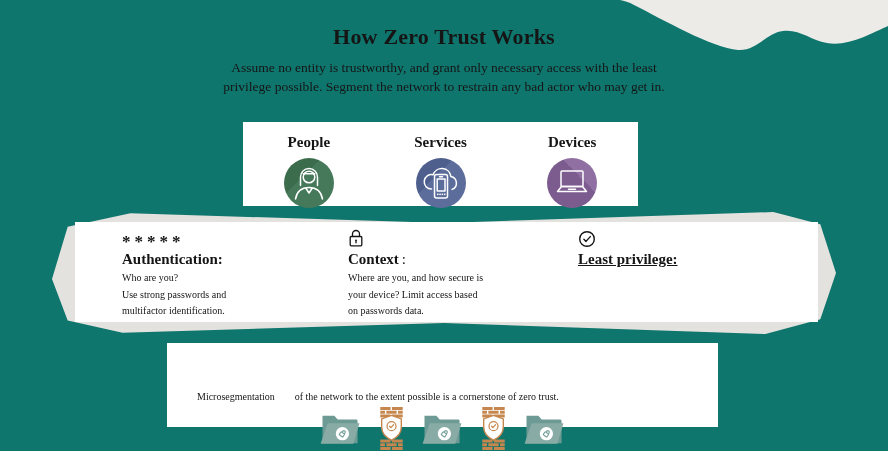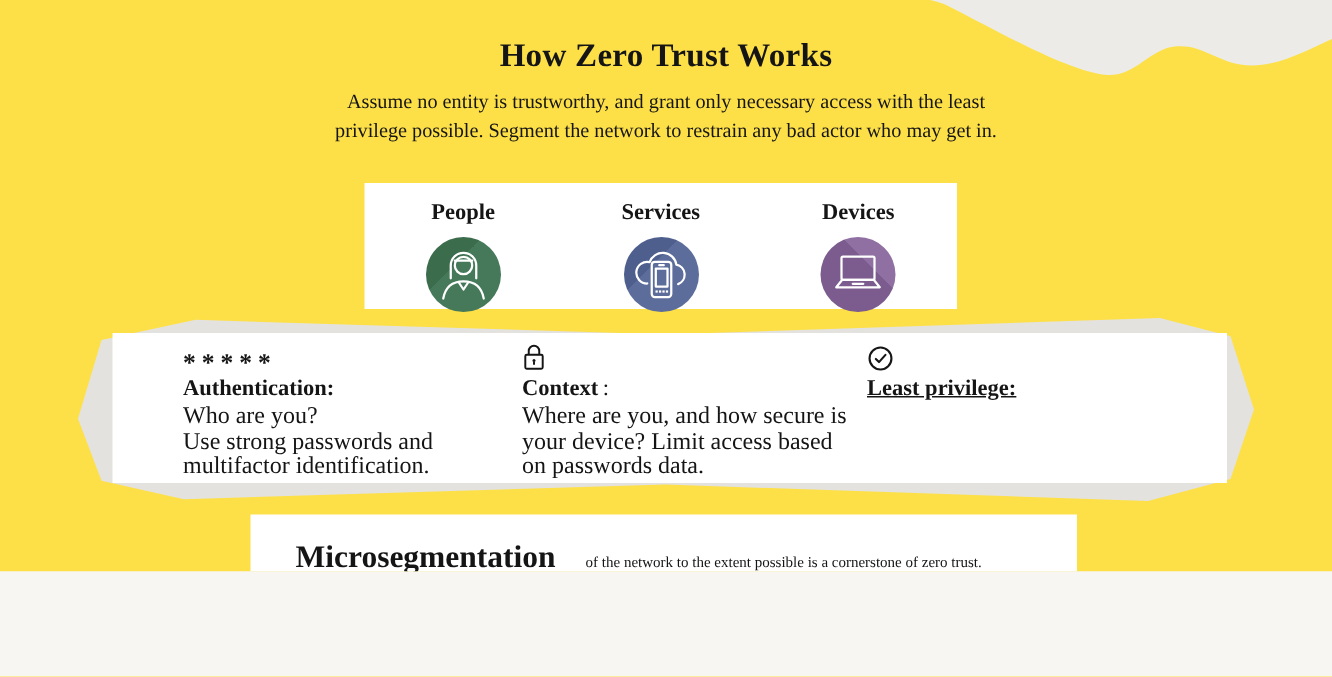--- a/index.html
+++ b/index.html
@@ -1,17 +1,17 @@
 <!DOCTYPE html>
 <html><head>
 <meta charset="utf-8">
 <style>
   html,body{margin:0;padding:0;}
   body{font-family:"Liberation Serif", serif; color:#151515; background:#f7f6f3;}
-  .stage{position:relative; width:888px; height:381px; background:#fde047; overflow:hidden;}
+  .stage{position:relative; width:888px; height:451px; background:#0f766e; overflow:hidden;}
 
   
   .blob{position:absolute; top:0; right:0; width:268px; height:56px;}
 
   
   .title{position:absolute; top:24px; left:0; right:0; text-align:center;
          font-size:22px; font-weight:700; letter-spacing:.2px;}
   .subtitle{position:absolute; top:58px; left:0; right:0; text-align:center;
             font-size:13.5px; line-height:19px;}
 
@@ -35,27 +35,27 @@
         background:#fff; display:flex;}
   .p-col{padding-top:5px;}
   .p-col1{margin-left:47px; width:226px;}
   .p-col2{width:230px;}
   .p-col3{width:230px;text-decoration:underline;}
   .icon-slot{height:21px; display:flex; align-items:flex-end;}
   .asterisks{font-size:17px; font-weight:700; letter-spacing:4px; line-height:13px;}
   .p-heading-row{margin-top:3px; font-size:15px; line-height:16px;}
   .p-heading{font-weight:700;}
   .p-heading-suffix{font-weight:400; margin-left:3px;}
-  .p-line{font-size:16px; line-height:16.5px;}
+  .p-line{font-size:10px; line-height:16.5px;}
   .p-lines{margin-top:3px;}
 
   
   .micro-card{position:absolute; left:167px; top:343px; width:551px; height:84px; background:#fff;}
   .micro-text{display:flex; align-items:baseline; gap:20px; padding:16px 0 0 30px;}
-  .micro-heading{font-size:21px; font-weight:700;}
+  .micro-heading{font-size:10px; font-weight:400;margin-top:32px;}
   .micro-body{font-size:10px;}
   .micro-icons{display:flex; justify-content:center; align-items:center; gap:17px; margin-top:5px;}
   .micro-icons svg{display:block;}
 </style>
 </head>
 <body>
 
 <div class="stage">
 
   <svg class="blob" viewBox="0 0 268 56">

